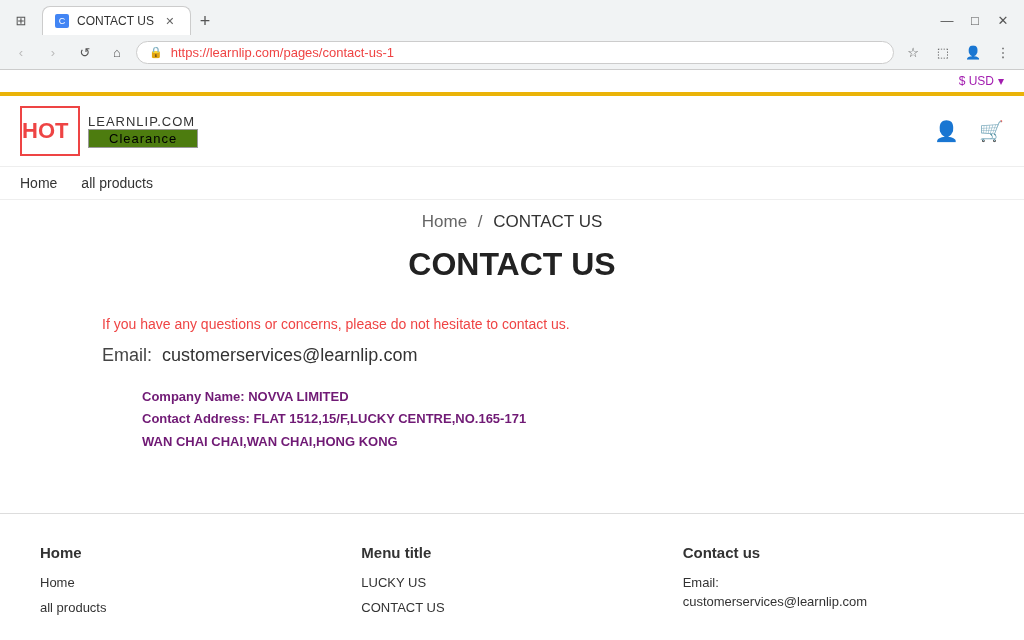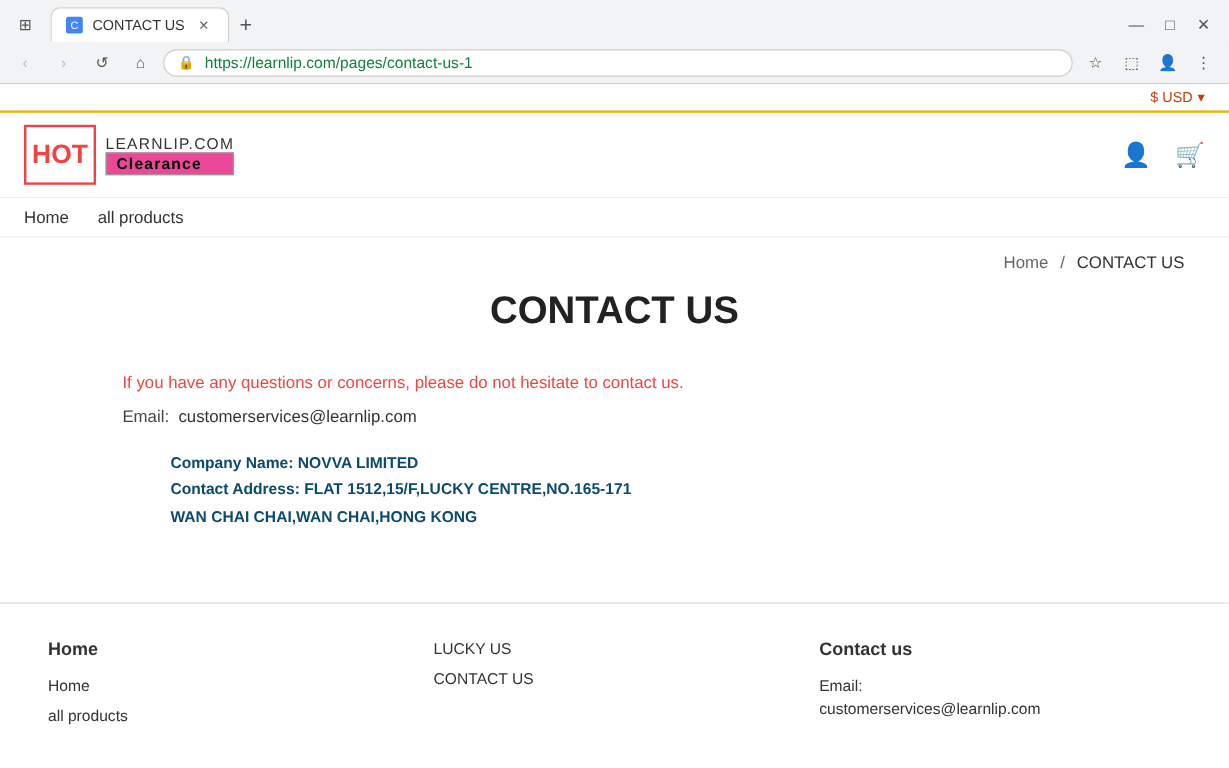--- a/index.html
+++ b/index.html
@@ -106,42 +106,42 @@
       padding: 3px 12px;
       gap: 8px;
     }
     .lock-icon { font-size: 11px; color: #555; }
     .address-input {
       border: none;
       outline: none;
       font-size: 13px;
       flex: 1;
       background: transparent;
-      color: #15803d;
+      color: #ef4444;
     }
     .address-actions {
       display: flex;
       gap: 4px;
     }
 
     
     .site {
       background: #fff;
       height: calc(640px - 76px);
       overflow-y: auto;
     }
 
     
     .top-bar {
       display: flex;
       justify-content: flex-end;
       padding: 4px 20px;
       font-size: 12px;
-      color: #c2410c;
-      border-bottom: 2px solid #eab308;
+      color: #a21caf;
+      border-bottom: 4px solid #eab308;
     }
     .currency-selector {
       display: flex;
       align-items: center;
       gap: 4px;
       cursor: pointer;
     }
 
     
     .header {
@@ -154,40 +154,39 @@
       display: flex;
       align-items: center;
       gap: 8px;
     }
     .logo-box {
       width: 60px;
       height: 50px;
       border: 2px solid #e44;
       display: flex;
       align-items: center;
-      justify-content: center;
       font-size: 22px;
       font-weight: bold;
       color: #e44;
     }
     .logo-text {
       display: flex;
       flex-direction: column;
     }
     .logo-name {
       font-size: 13px;
       color: #333;
       letter-spacing: 1px;
     }
     .logo-clearance {
       font-size: 13px;
-      font-weight: bold;
+      font-weight: normal;
       color: #000;
-      background: #ec4899;
-      padding: 1px 8px;
+      background: #4d7c0f;
+      padding: 1px 20px;
       border: 1px solid #999;
       letter-spacing: 1px;
     }
     .header-icons {
       margin-left: auto;
       display: flex;
       gap: 20px;
     }
     .header-icon {
       font-size: 20px;
@@ -204,23 +203,23 @@
     }
     .nav-item {
       font-size: 14px;
       color: #333;
       cursor: pointer;
       text-decoration: none;
     }
 
     
     .breadcrumb {
-      text-align: right;
+      text-align: center;
       padding: 12px 37px 4px;
-      font-size: 14px;
+      font-size: 17px;
       color: #666;
     }
     .breadcrumb-sep { margin: 0 6px; }
     .breadcrumb-current { color: #333; }
 
     
     .page-content {
       padding: 10px 40px 40px;
       max-width: 900px;
       margin: 0 auto;
@@ -232,34 +231,34 @@
       margin-bottom: 30px;
       color: #222;
     }
     .contact-text {
       font-size: 14px;
       color: #ef4444;
       margin-bottom: 10px;
       line-height: 1.6;
     }
     .email-line {
-      font-size: 14px;
+      font-size: 18px;
       color: #444;
       margin-bottom: 20px;
     }
     .email-link { color: #333; }
     .company-info {
       margin-left: 40px;
       margin-top: 10px;
       margin-bottom: 20px;
     }
     .company-info p {
       font-size: 13px;
       font-weight: bold;
-      color: #0c4a6e;
+      color: #701a75;
       line-height: 1.7;
     }
 
     
     .footer {
       border-top: 1px solid #ddd;
       padding: 30px 40px;
       display: grid;
       grid-template-columns: 1fr 1fr 1fr;
       gap: 20px;
@@ -389,20 +388,21 @@
 
   <div class="footer">
 
     <div class="footer-col">
       <h3>Home</h3>
       <a class="footer-link" href="#">Home</a>
       <a class="footer-link" href="#">all products</a>
     </div>
 
     <div class="footer-col">
+      <h3>Menu title</h3>
       <a class="footer-link" href="#">LUCKY US</a>
       <a class="footer-link" href="#">CONTACT US</a>
 
     </div>
 
     <div class="footer-col">
       <h3>Contact us</h3>
       <p class="footer-contact-label">Email:</p>
       <p class="footer-contact-email">customerservices@learnlip.com</p>
     </div>

